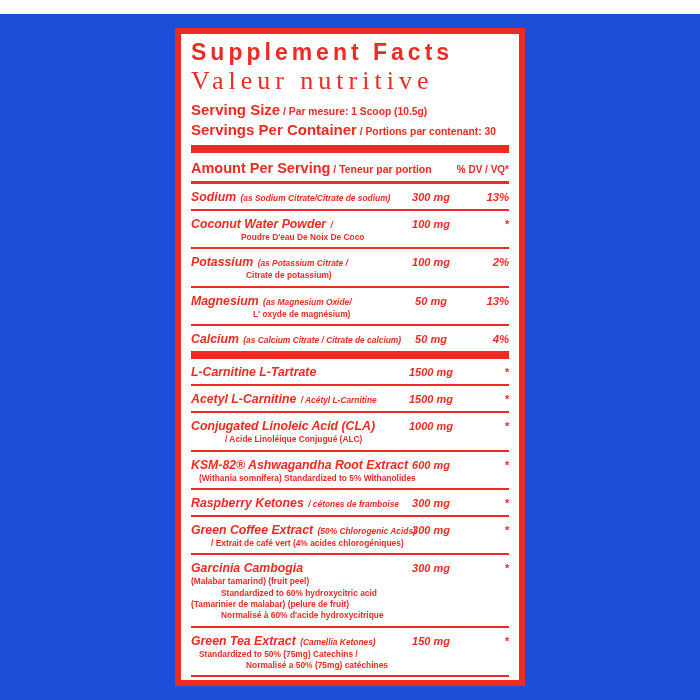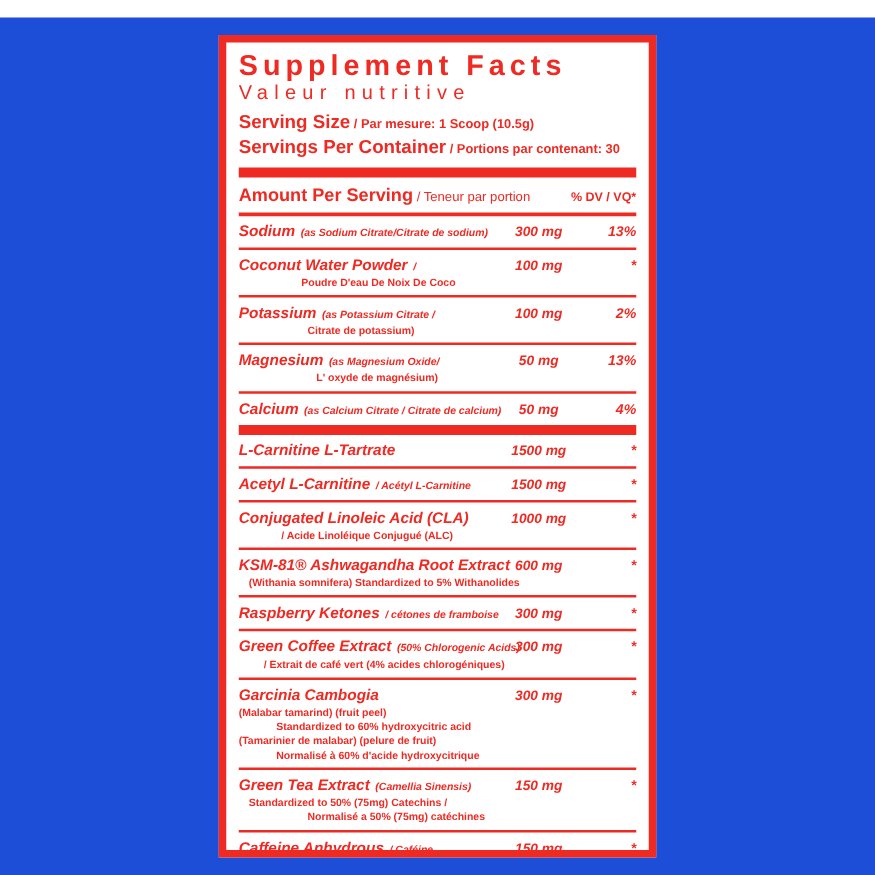--- a/index.html
+++ b/index.html
@@ -34,25 +34,26 @@
   }
   .title {
     font-weight: 700;
     font-size: 23px;
     letter-spacing: 4px;
     line-height: 1.12;
     white-space: nowrap;
   }
   .subtitle {
     font-weight: 400;
-    font-size: 16px;
+    font-size: 26px;
     letter-spacing: 5px;
     line-height: 1.15;
     white-space: nowrap;
     margin-bottom: 4px;
+    font-family: Liberation Serif, serif;
   }
   .srv {
     font-weight: 700;
     font-size: 10.3px;
     line-height: 1.35;
     white-space: nowrap;
   }
   .srv .big { font-size: 15px; }
   .bar {
     height: 8px;
@@ -60,21 +61,21 @@
     flex: none;
   }
   .bar.top { margin-top: 5px; }
   .aps {
     display: flex;
     justify-content: space-between;
     align-items: baseline;
     padding: 6px 0 4px 0;
   }
   .aps-main { font-weight: 700; font-size: 14.5px; white-space: nowrap; }
-  .aps-sub  { font-weight: 400; font-size: 10.5px; }
+  .aps-sub  { font-weight: 700; font-size: 10.5px; }
   .aps-dv   { font-weight: 700; font-size: 10px; white-space: nowrap; }
   .tbl { border-top: 3px solid #ee2a23; }
   .row {
     border-top: 2px solid #ee2a23;
     padding: 3px 0 4px 0;
   }
   .row.first { border-top: none; }
   .rm { display: flex; align-items: baseline; font-style: italic; }
   .rn { flex: 1; min-width: 0; white-space: nowrap; }
   .nm { font-weight: 700; font-size: 12.3px; }
@@ -196,21 +197,21 @@
         <div class="rm">
             <div class="rn"><span class="nm">Conjugated Linoleic Acid (CLA)</span></div>
             <div class="amt">1000 mg</div>
             <div class="dv">*</div>
           </div>
         <div class="sub i34">/ Acide Linoléique Conjugué (ALC)</div>
       </div>
 
       <div class="row">
         <div class="rm">
-            <div class="rn"><span class="nm">KSM-81® Ashwagandha Root Extract</span></div>
+            <div class="rn"><span class="nm">KSM-82® Ashwagandha Root Extract</span></div>
             <div class="amt">600 mg</div>
             <div class="dv">*</div>
           </div>
         <div class="sub i8">(Withania somnifera) Standardized to 5% Withanolides</div>
       </div>
 
       <div class="row">
         <div class="rm">
             <div class="rn"><span class="nm">Raspberry Ketones</span> <span class="nt">/ cétones de framboise</span></div>
             <div class="amt">300 mg</div>
@@ -234,21 +235,21 @@
             <div class="dv">*</div>
           </div>
         <div class="sub i0">(Malabar tamarind) (fruit peel)</div>
         <div class="sub i30">Standardized to 60% hydroxycitric acid</div>
         <div class="sub i0">(Tamarinier de malabar) (pelure de fruit)</div>
         <div class="sub i30">Normalisé à 60% d'acide hydroxycitrique</div>
       </div>
 
       <div class="row">
         <div class="rm">
-            <div class="rn"><span class="nm">Green Tea Extract</span> <span class="nt">(Camellia Sinensis)</span></div>
+            <div class="rn"><span class="nm">Green Tea Extract</span> <span class="nt">(Camellia Ketones)</span></div>
             <div class="amt">150 mg</div>
             <div class="dv">*</div>
           </div>
         <div class="sub i8">Standardized to 50% (75mg) Catechins /</div>
         <div class="sub i55">Normalisé a 50% (75mg) catéchines</div>
       </div>
 
       <div class="row">
         <div class="rm">
             <div class="rn"><span class="nm">Caffeine Anhydrous</span> <span class="nt">/ Caféine</span></div>

